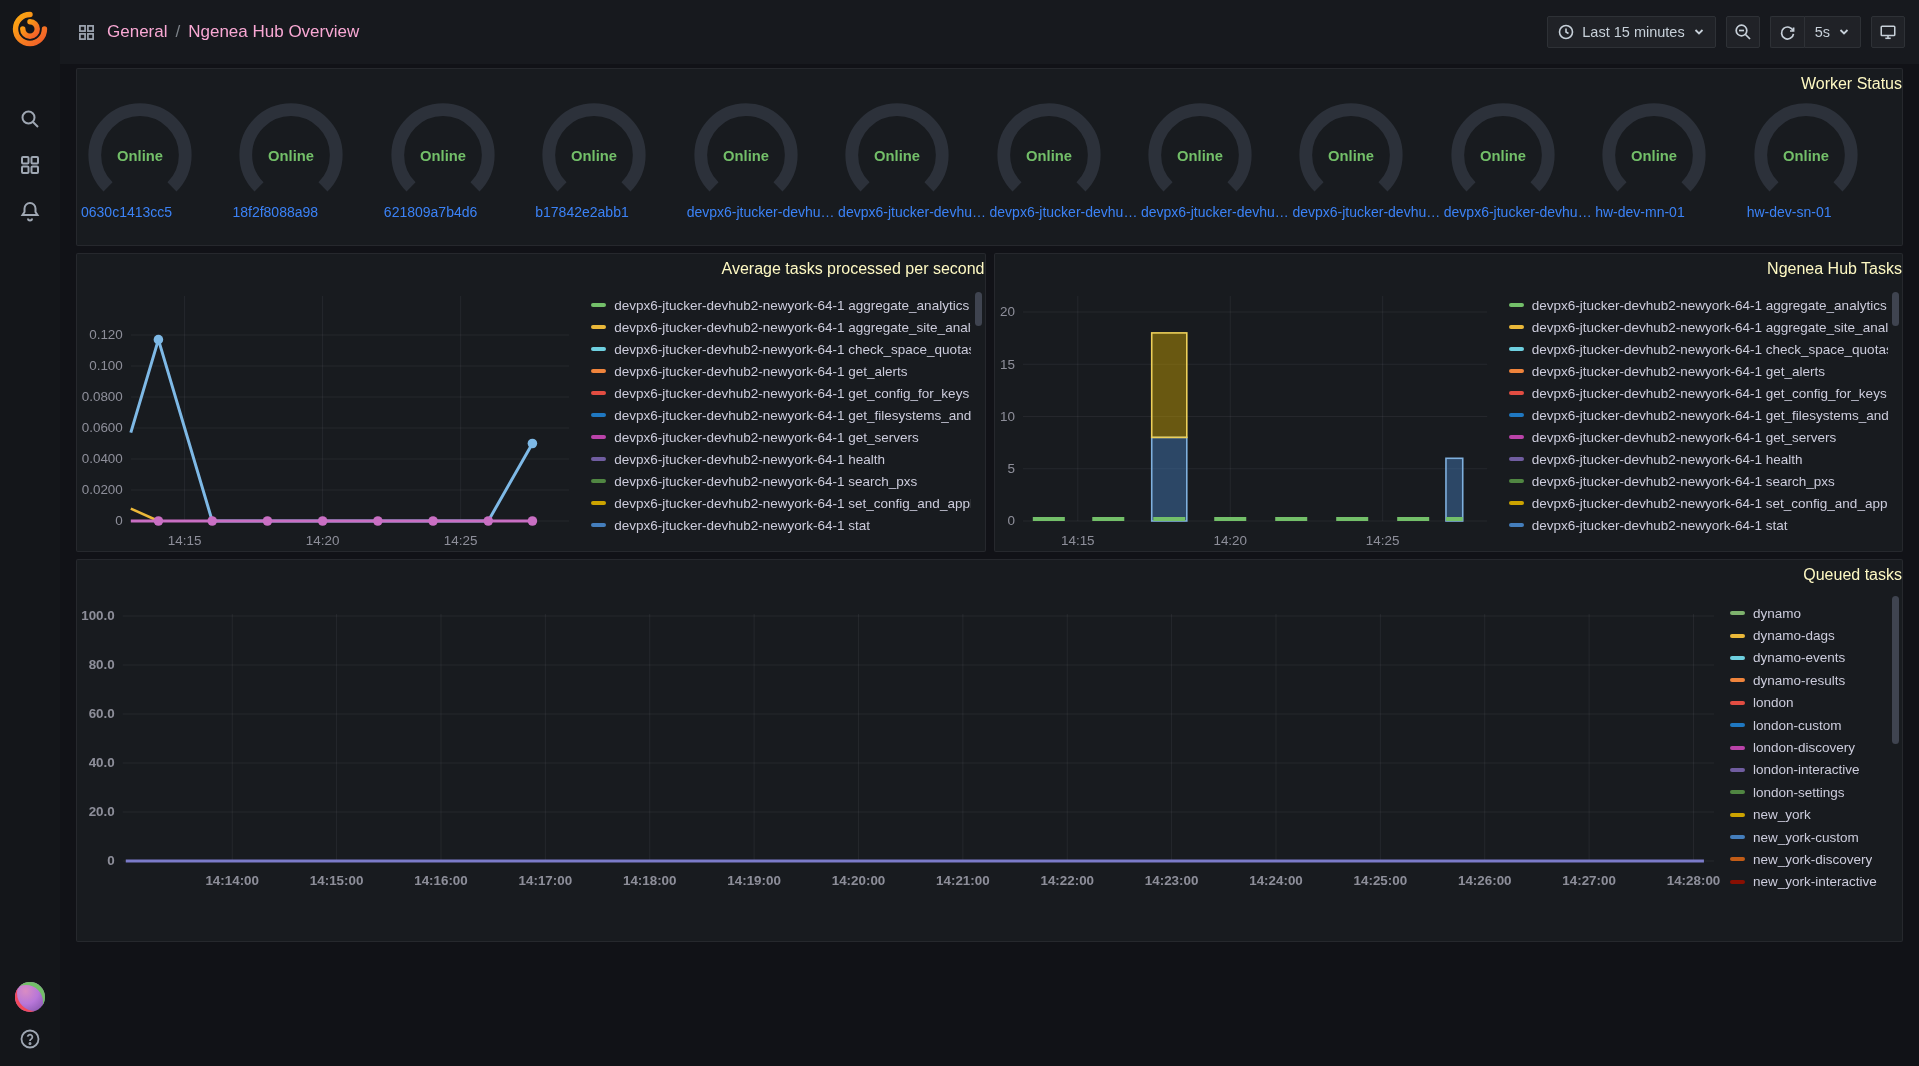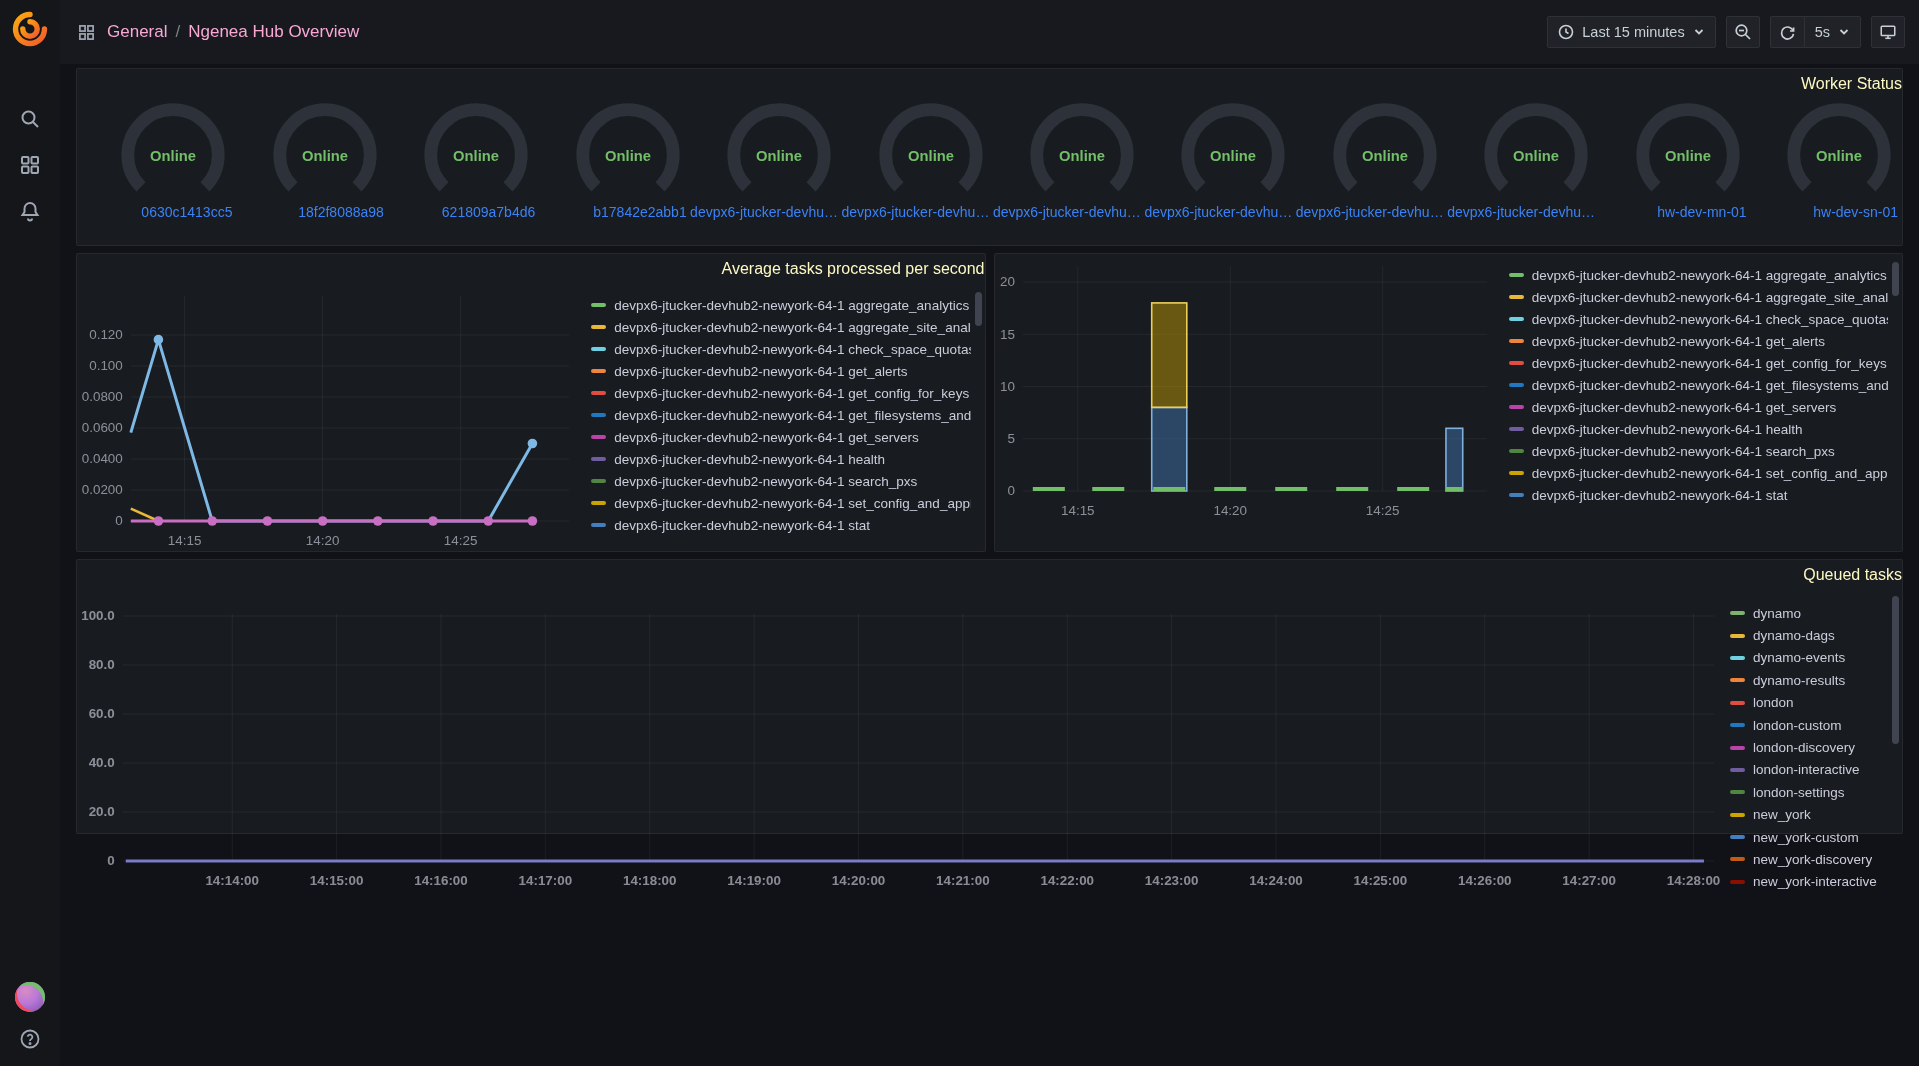--- a/index.html
+++ b/index.html
@@ -30,39 +30,39 @@
   .btn-group .btn:first-child { border-right:none; border-radius:2px 0 0 2px; }
   .btn-group .btn:last-child { border-radius:0 2px 2px 0; }
 
   
   .dash { padding:4px 16px 0 16px; flex:1; }
   .panel { background:#181b1f; border:1px solid rgba(204,204,220,.08); border-radius:2px; position:relative; }
   .panel-title { font-size:16px; font-weight:500; color:#fef9c3; text-align:right; height:30px; line-height:30px; cursor:pointer; white-space:nowrap; overflow:hidden; }
 
   .worker-panel { height:178px; margin-bottom:7px; }
   .gauges { display:flex; padding:0 4px; }
-  .gauge { flex:1; display:flex; flex-direction:column; align-items:flex-end; min-width:0; }
+  .gauge { flex:1; display:flex; flex-direction:column; align-items:flex-start; min-width:0; }
   .gauge svg { width:118px; height:104px; }
   .gauge-status { font-size:15px; font-weight:700; }
   .gauge-name { font-size:14px; color:#3b82f6; margin-top:1px; max-width:148px; overflow:hidden; text-overflow:ellipsis; white-space:nowrap; text-align:center; }
 
   .row2 { display:flex; gap:8px; margin-bottom:7px; }
   .row2 .panel { flex:1; height:299px; min-width:0; }
   .panel-body { display:flex; height:269px; }
   .chart-area { position:relative; }
   .row2 .chart-area { width:56%; }
   .chart-area svg { width:100%; height:100%; display:block; }
   .legend-area { flex:1; position:relative; overflow:hidden; padding:10px 14px 0 6px; }
   .legend-row { display:flex; align-items:center; height:22px; gap:8px; cursor:pointer; white-space:nowrap; }
   .legend-swatch { width:15px; height:4px; border-radius:2px; flex-shrink:0; }
   .legend-label { font-size:13.5px; color:#ccccdc; overflow:hidden; }
   .legend-scrollbar { position:absolute; right:3px; top:6px; width:7px; bottom:6px; }
   .legend-scrollbar .thumb { width:7px; border-radius:4px; background:#3f4450; }
 
-  .queued-panel { height:275px; }
+  .queued-panel { height:383px; }
   .queued-panel .panel-body { height:305px; }
   .queued-panel .chart-area { flex:1;font-weight:bold; }
   .queued-panel .legend-area { flex:none; width:178px; padding-top:12px; }
   .queued-panel .legend-row { height:22.4px; }
 
   svg text { font-family:"Liberation Sans","DejaVu Sans",sans-serif; }
   .tick { font-size:13.5px; fill:rgba(204,204,220,.65); }
   .grid { stroke:rgba(204,204,220,.08); stroke-width:1; }
 </style>
 </head>
@@ -352,20 +352,21 @@
                   <span class="legend-swatch" style="background: rgb(68, 126, 188);"></span>
                   <span class="legend-label">devpx6-jtucker-devhub2-newyork-64-1 stat</span>
                 </div>
                 <div class="legend-scrollbar">
                   <div class="thumb" style="margin-top:2px;height:34px"></div>
                 </div>
               </div>
           </div>
         </section>
         <section class="panel">
+          <h2 class="panel-title">Ngenea Hub Tasks</h2>
           <div class="panel-body">
             <div class="chart-area">
               <svg id="chart-hub" viewBox="0 0 510 269" preserveAspectRatio="none">
                   <line x1="28" y1="28" x2="494" y2="28" class="grid"></line>
                   <text x="20" y="32.5" text-anchor="end" class="tick">20</text>
                   <line x1="28" y1="80.25" x2="494" y2="80.25" class="grid"></line>
                   <text x="20" y="84.75" text-anchor="end" class="tick">15</text>
                   <line x1="28" y1="132.5" x2="494" y2="132.5" class="grid"></line>
                   <text x="20" y="137" text-anchor="end" class="tick">10</text>
                   <line x1="28" y1="184.75" x2="494" y2="184.75" class="grid"></line>

